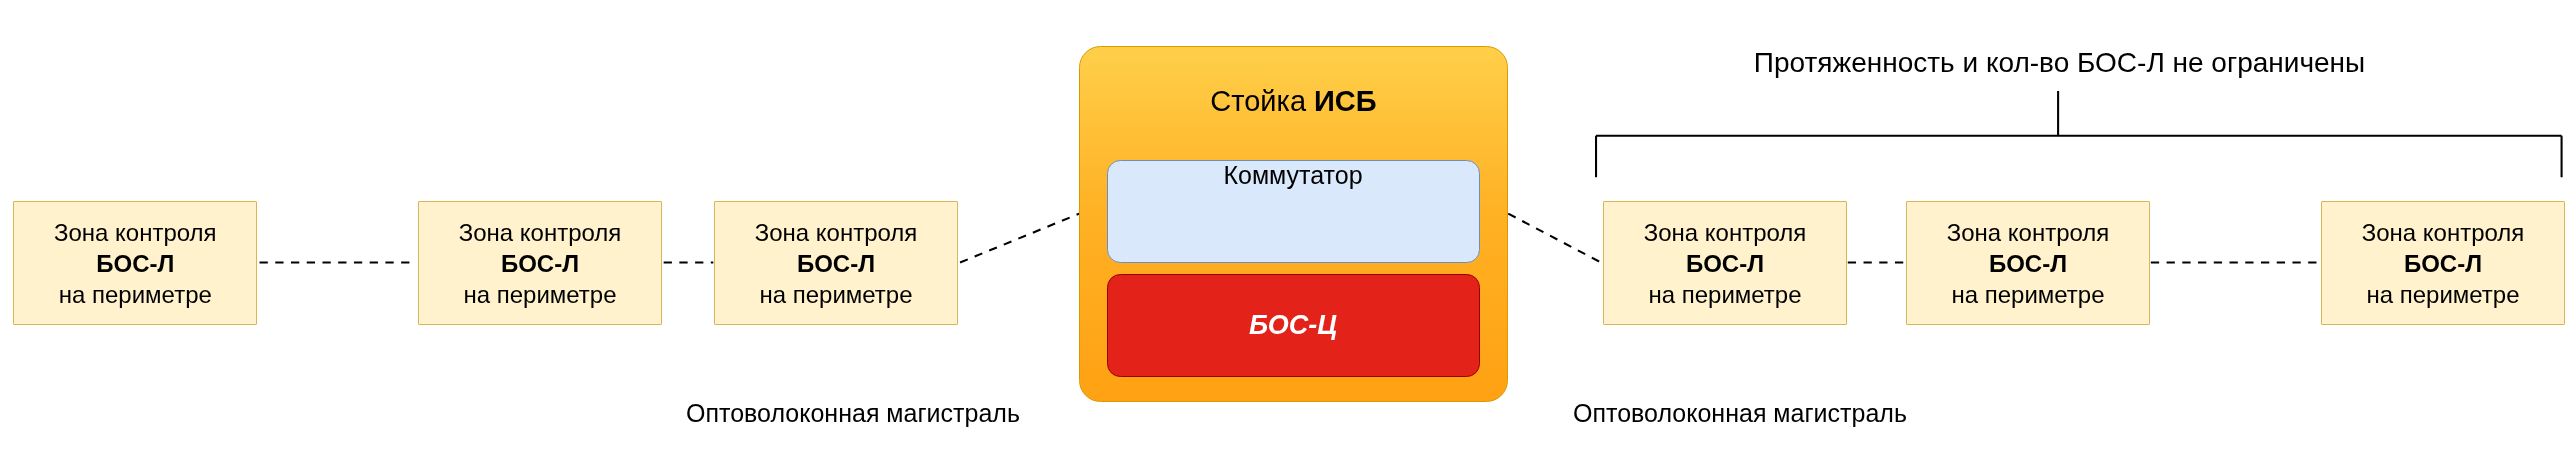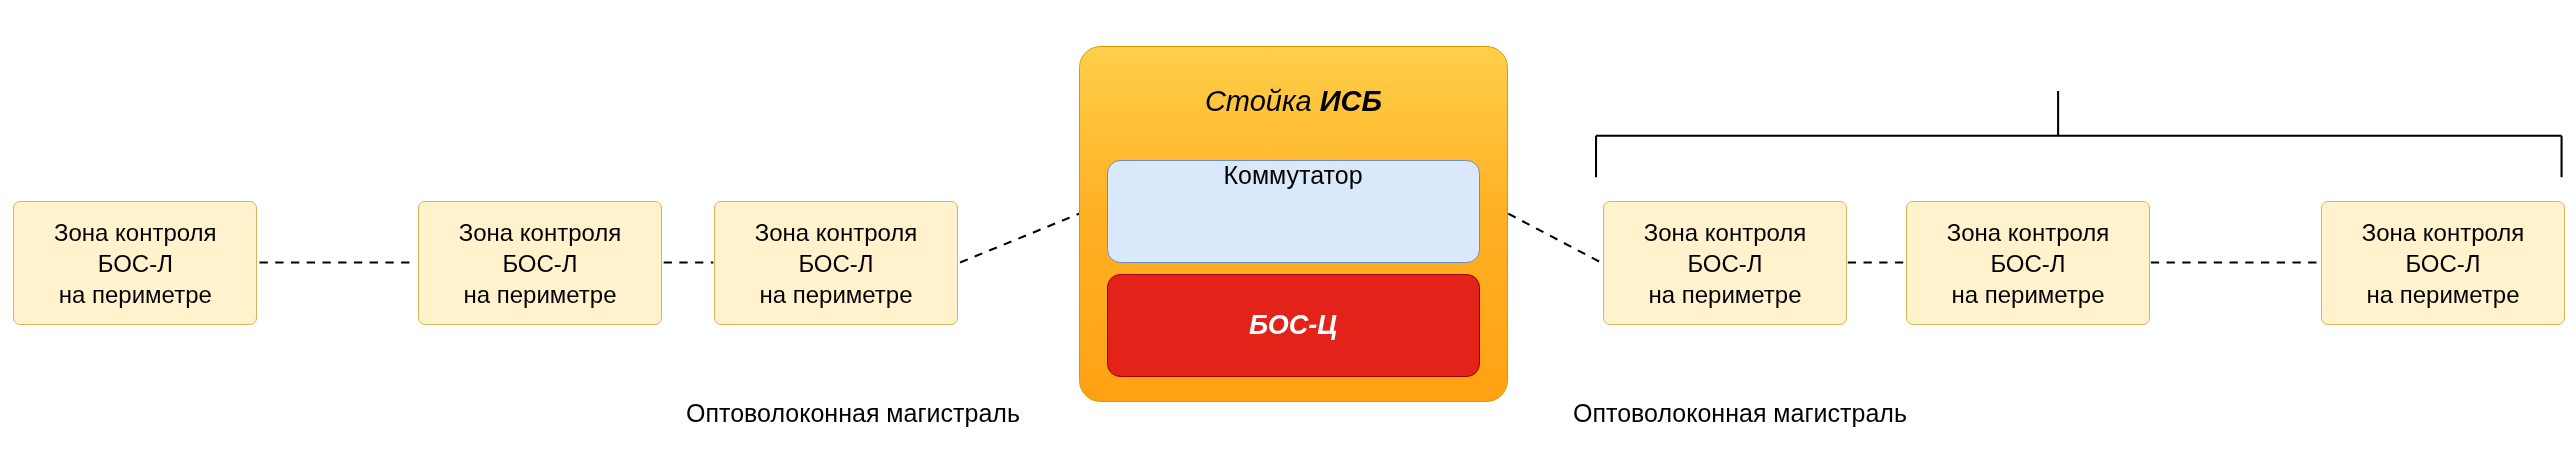--- a/index.html
+++ b/index.html
@@ -18,30 +18,30 @@
     width: 2576px; height: 472px;
   }
   .zone {
     position: absolute;
     top: 201px;
     width: 244px;
     height: 124px;
     box-sizing: border-box;
     background: #FFF2CC;
     border: 1.7px solid #D6B656;
-    border-radius: 7px;
+    border-radius: 1px;
     display: flex;
     flex-direction: column;
     justify-content: center;
     align-items: center;
     text-align: center;
     font-size: 24px;
     line-height: 31px;
   }
-  .zone b { font-weight: normal; }
+  .zone b { font-weight: bold; }
   #zone-1 { left: 13.3px; }
   #zone-2 { left: 418px; }
   #zone-3 { left: 714px; }
   #zone-4 { left: 1603px; }
   #zone-5 { left: 1906px; }
   #zone-6 { left: 2321px; }
   .rack {
     position: absolute;
     left: 1079px; top: 46px;
     width: 429px; height: 356px;
@@ -52,21 +52,20 @@
   }
   .rack-title {
     position: absolute;
     left: 0; top: 36px;
     width: 100%;
     display: flex;
     justify-content: center;
     gap: 8px;
     font-size: 29px;
     line-height: 36px;
-    font-style: italic;
   }
   .rack-title b { font-weight: bold; }
   .switch-box {
     position: absolute;
     left: 26.5px; top: 113px;
     width: 373px; height: 103px;
     box-sizing: border-box;
     background: #DAE8FC;
     border: 1.7px solid #6C8EBF;
     border-radius: 13.3px;
@@ -168,17 +167,18 @@
     <span>Зона контроля</span>
     <b>БОС-Л</b>
     <span>на периметре</span>
   </div>
   <div class="zone" id="zone-6">
     <span>Зона контроля</span>
     <b>БОС-Л</b>
     <span>на периметре</span>
   </div>
 
+  <div class="top-note">Протяженность и кол-во БОС-Л не ограничены</div>
   <div class="fiber-label" id="fiber-left">Оптоволоконная магистраль</div>
   <div class="fiber-label" id="fiber-right">Оптоволоконная магистраль</div>
 
 </div>
 
 
 </body></html>

